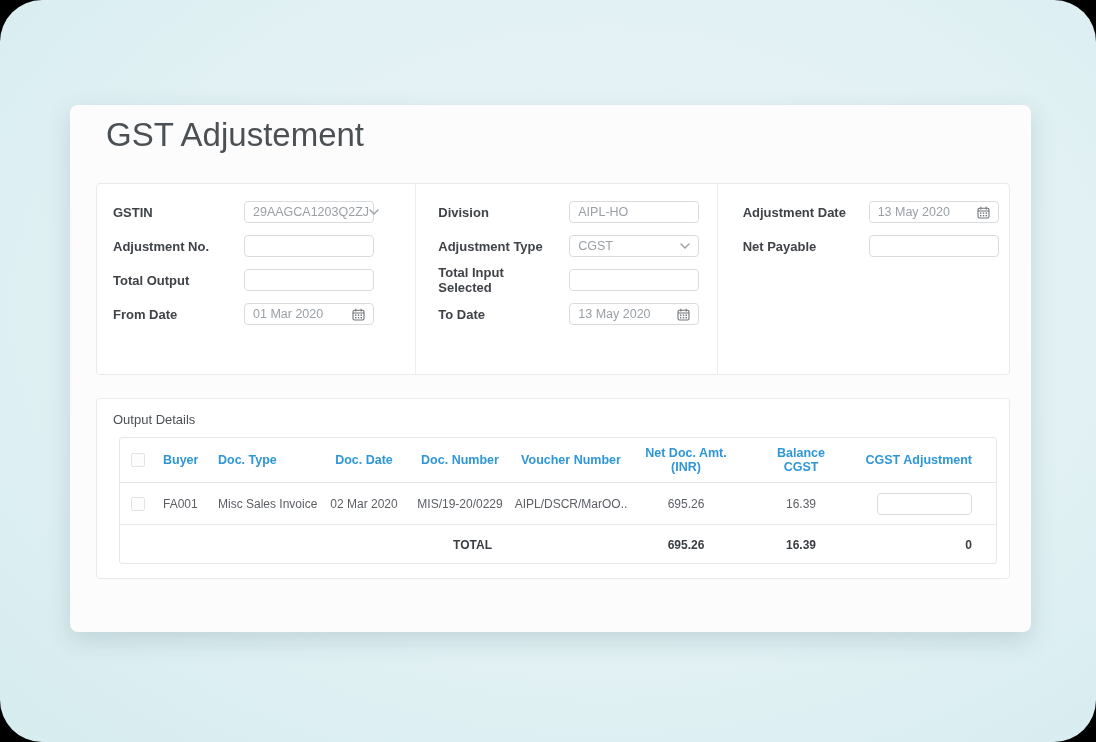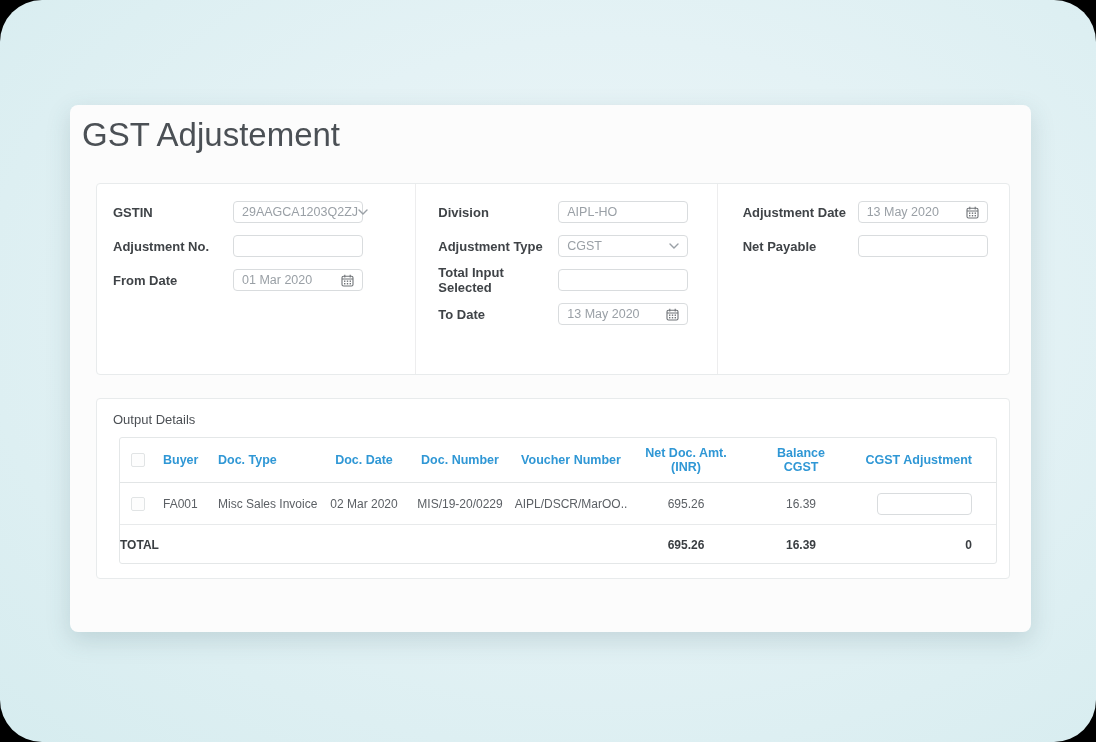--- a/index.html
+++ b/index.html
@@ -8,21 +8,21 @@
     border-radius:42px;
     background:radial-gradient(ellipse at 55% 42%, #edf6f8 0%, #e4f2f5 45%, #d6ecef 100%);
     font-family:"Liberation Sans","DejaVu Sans",sans-serif;
   }
   .card{
     position:absolute;left:70px;top:105px;width:961px;height:527px;
     background:#fcfcfc;border-radius:8px;
     box-shadow:0 8px 24px rgba(55,90,100,0.18);
   }
   .page-title{
-    position:absolute;left:12px;top:11px;
+    position:absolute;left:36px;top:11px;
     font-size:33px;font-weight:300;color:#4b5055;
   }
   .panel{
     position:absolute;left:26px;width:914px;box-sizing:border-box;
     background:#ffffff;border:1px solid #e8ebec;border-radius:4px;
   }
   .panel-form{top:78px;height:192px;display:flex;}
   .fcol{box-sizing:border-box;padding-top:17px;}
   .fcol + .fcol{border-left:1px solid #ededee;}
   .fcol1{width:319px;padding-left:16px;}
@@ -30,20 +30,21 @@
   .fcol3{width:293px;padding-left:25px;}
   .frow{display:flex;align-items:center;height:22px;margin-bottom:12px;}
   .flabel{font-size:13px;font-weight:700;color:#3f4347;flex:0 0 120px;}
   .fcol3 .flabel{flex:0 0 115px;}
   .fbox{
     width:130px;height:22px;box-sizing:border-box;
     border:1px solid #d9dcde;border-radius:4px;background:#fff;
     font-size:12.5px;color:#9aa0a6;
     display:flex;align-items:center;justify-content:space-between;
     padding:0 8px;
+    margin-left:11px;
   }
   input.fbox{outline:none;font-family:inherit;display:inline-block;padding:0 8px;color:#5c6065;}
   .allocate{font-size:11px;font-weight:700;color:#3b9ddb;margin-left:9px;cursor:pointer;}
   .icon{display:flex;align-items:center;}
   
   .panel-details{top:293px;height:181px;}
   .od-title{padding:13px 0 0 16px;font-size:13px;color:#4c5055;}
   .table-box{
     margin:10px 0 0 22px;width:878px;height:127px;box-sizing:border-box;
     border:1px solid #e4e7e8;border-radius:3px;overflow:hidden;
@@ -51,21 +52,21 @@
   table{width:100%;border-collapse:collapse;table-layout:fixed;font-size:12px;color:#5c6065;}
   th{font-size:12.5px;font-weight:700;color:#2f97d5;height:44px;border-bottom:1px solid #e2e5e6;padding:0;}
   td{height:41px;padding:0;}
   tr.data-row td{border-bottom:1px solid #e8eaeb;}
   tr.total-row td{height:40px;font-weight:700;color:#3a3e42;}
   .al{text-align:left;padding-left:7px;}
   .al2{text-align:left;padding-left:8px;}
   .ac{text-align:center;}
   .ar{text-align:center;padding-right:20px;}
   .ar2{text-align:right;padding-right:26px;}
-  .total-label{text-align:left;padding-right:138px;font-size:12px;}
+  .total-label{text-align:right;padding-right:138px;font-size:12px;}
   .checkbox{
     display:inline-block;width:14px;height:14px;box-sizing:border-box;
     border:1px solid #e1e4e5;border-radius:2px;background:#fdfdfd;vertical-align:middle;
   }
   .cell-input{
     width:95px;height:22px;box-sizing:border-box;border:1px solid #d9dcde;border-radius:4px;
     outline:none;font-family:inherit;font-size:12px;color:#5c6065;padding:0 6px;
   }
   .cb-cell{text-align:center;}
 </style>
@@ -86,20 +87,24 @@
             <span>29AAGCA1203Q2ZJ</span>
             <span class="icon">
               <svg width="10" height="6" viewBox="0 0 10 6">
                   <path d="M1 1l4 4 4-4" stroke="#9aa0a6" stroke-width="1.4" fill="none" stroke-linecap="round"></path>
                 </svg>
             </span>
           </div>
         </div>
         <div class="frow">
           <span class="flabel">Adjustment No.</span>
+          <input class="fbox" value="" style="">
+        </div>
+        <div class="frow">
+          <span class="flabel">Total Output</span>
           <input class="fbox" value="" style="">
         </div>
         <div class="frow">
           <span class="flabel">From Date</span>
           <div class="fbox">
             <span>01 Mar 2020</span>
             <span class="icon">
               <svg width="13" height="13" viewBox="0 0 13 13">
                   <rect x="1" y="2.2" width="11" height="9.8" rx="1.5" fill="none" stroke="#6f7377" stroke-width="1.1"></rect>
                   <line x1="3.8" y1="0.8" x2="3.8" y2="3.4" stroke="#6f7377" stroke-width="1.1"></line>

